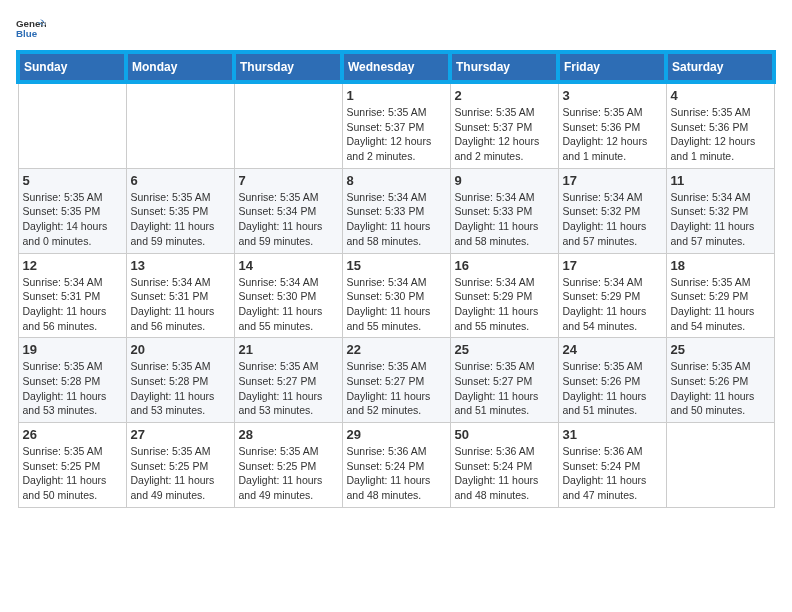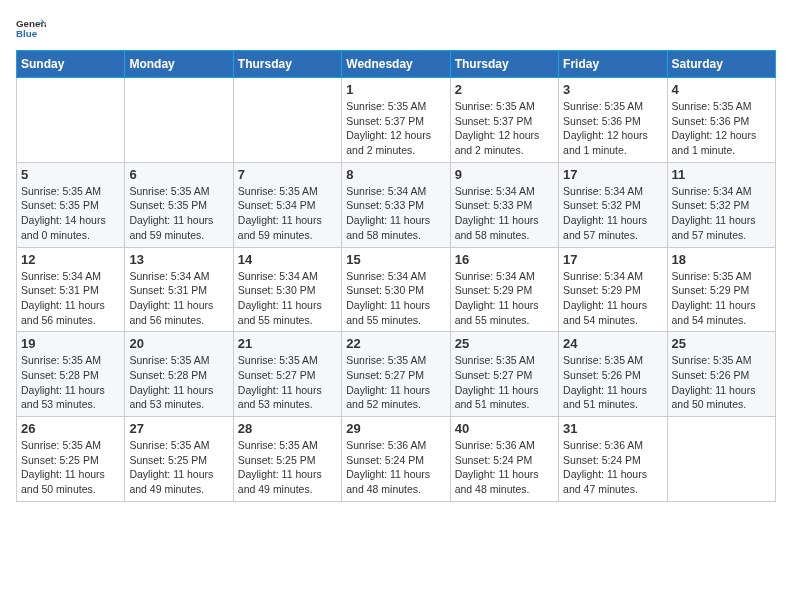--- a/index.html
+++ b/index.html
@@ -42,21 +42,21 @@
       border-collapse: collapse;
       font-size: 11px;
     }
     .calendar th {
       background-color: #2d6db5;
       color: #fff;
       padding: 6px 4px;
       text-align: left;
       font-size: 12px;
       font-weight: bold;
-      border: 1px solid #0ea5e9;
+      border: 4px solid #0ea5e9;
     }
     .calendar td {
       border: 1px solid #ccc;
       vertical-align: top;
       padding: 4px;
       width: calc(100%/7);
       min-height: 80px;
       background: #fff;
     }
     .calendar tr:nth-child(even) td {
@@ -293,21 +293,21 @@
           <div class="cell-text">Sunset: 5:25 PM</div>
           <div class="cell-text">Daylight: 11 hours and 49 minutes.</div>
         </td>
         <td>
           <span class="day-num">29</span>
           <div class="cell-text">Sunrise: 5:36 AM</div>
           <div class="cell-text">Sunset: 5:24 PM</div>
           <div class="cell-text">Daylight: 11 hours and 48 minutes.</div>
         </td>
         <td>
-          <span class="day-num">40</span>
+          <span class="day-num">50</span>
           <div class="cell-text">Sunrise: 5:36 AM</div>
           <div class="cell-text">Sunset: 5:24 PM</div>
           <div class="cell-text">Daylight: 11 hours and 48 minutes.</div>
         </td>
         <td>
           <span class="day-num">31</span>
           <div class="cell-text">Sunrise: 5:36 AM</div>
           <div class="cell-text">Sunset: 5:24 PM</div>
           <div class="cell-text">Daylight: 11 hours and 47 minutes.</div>
         </td>

